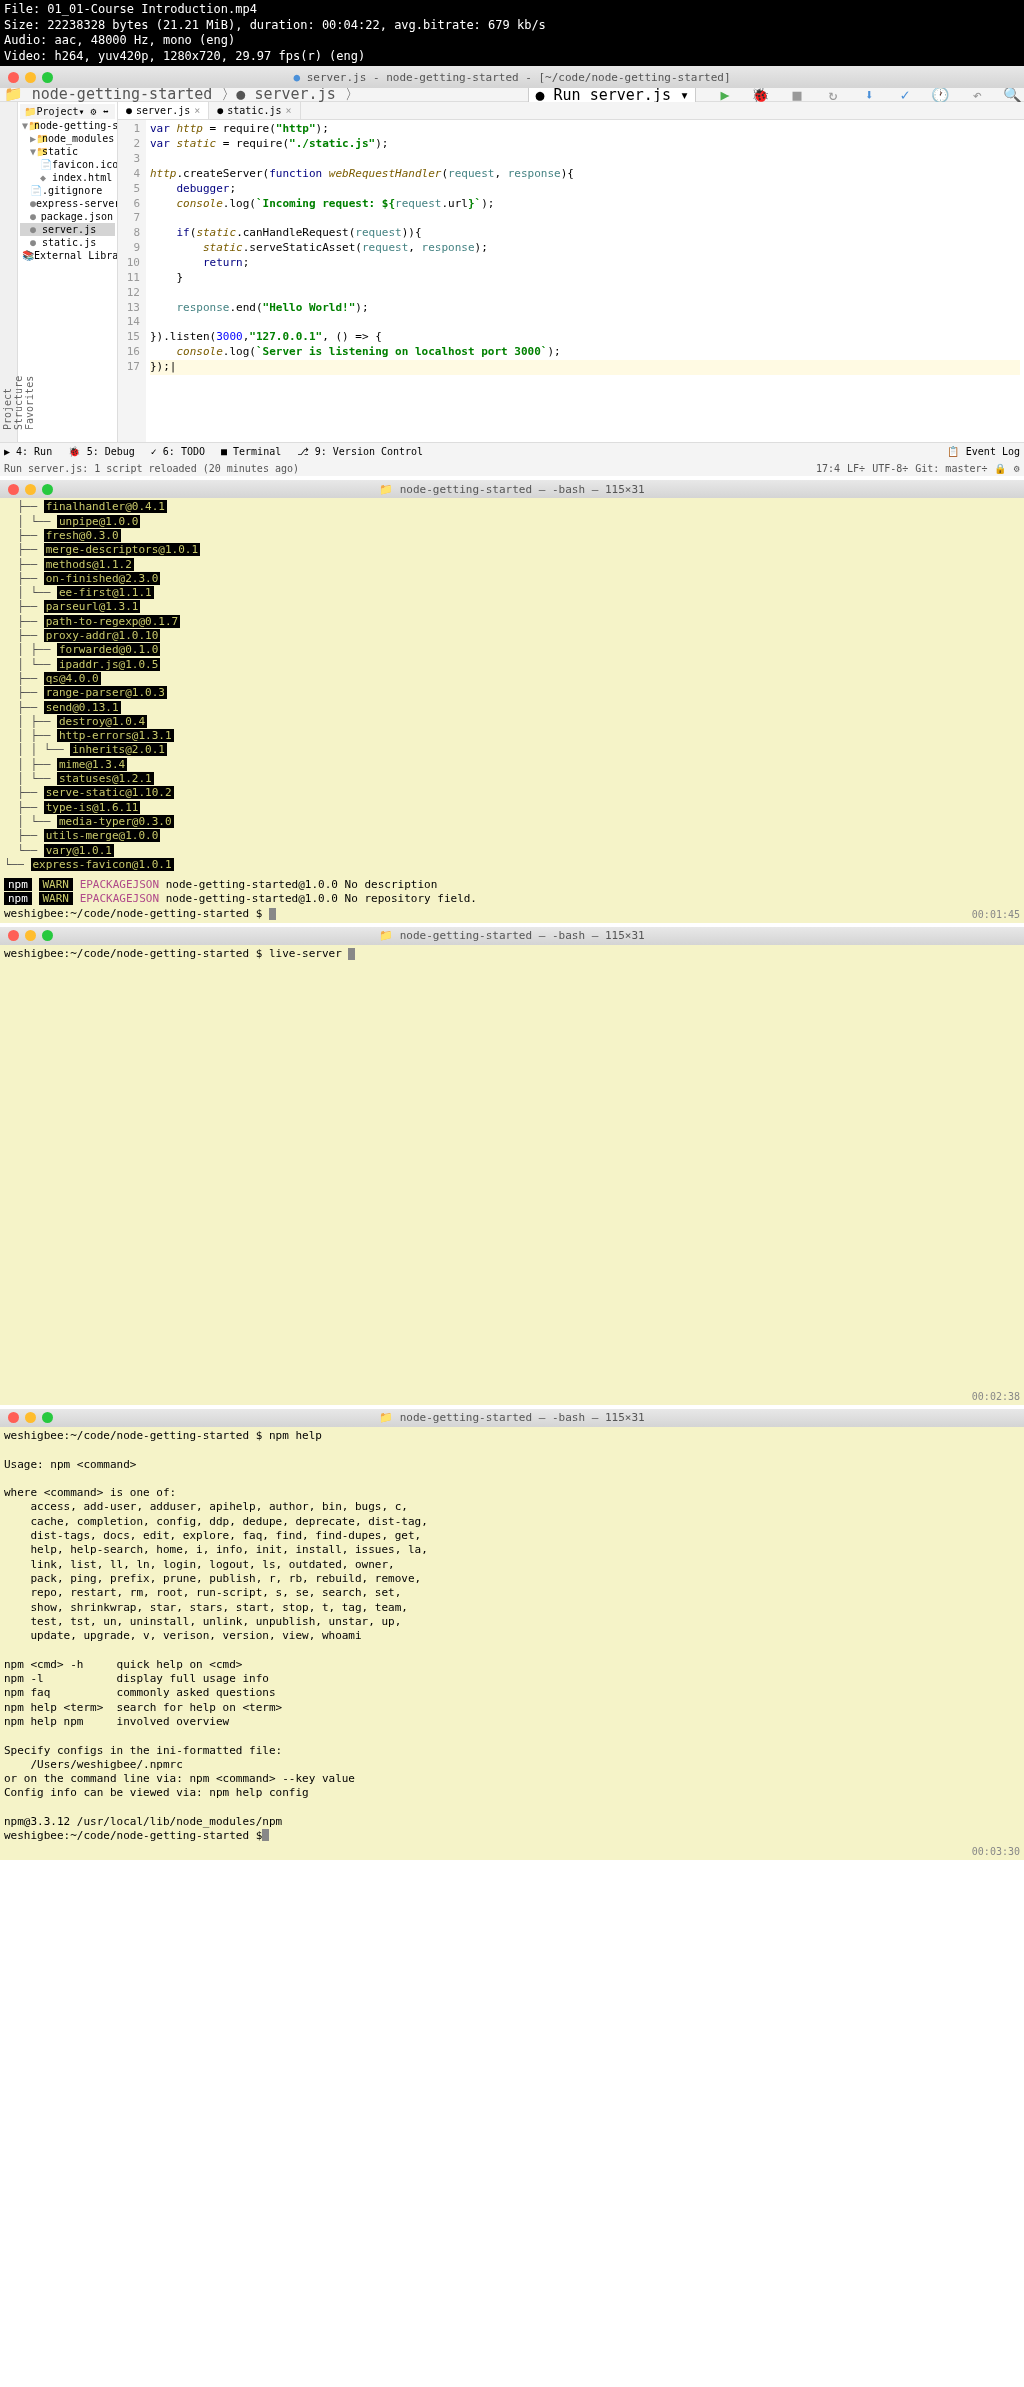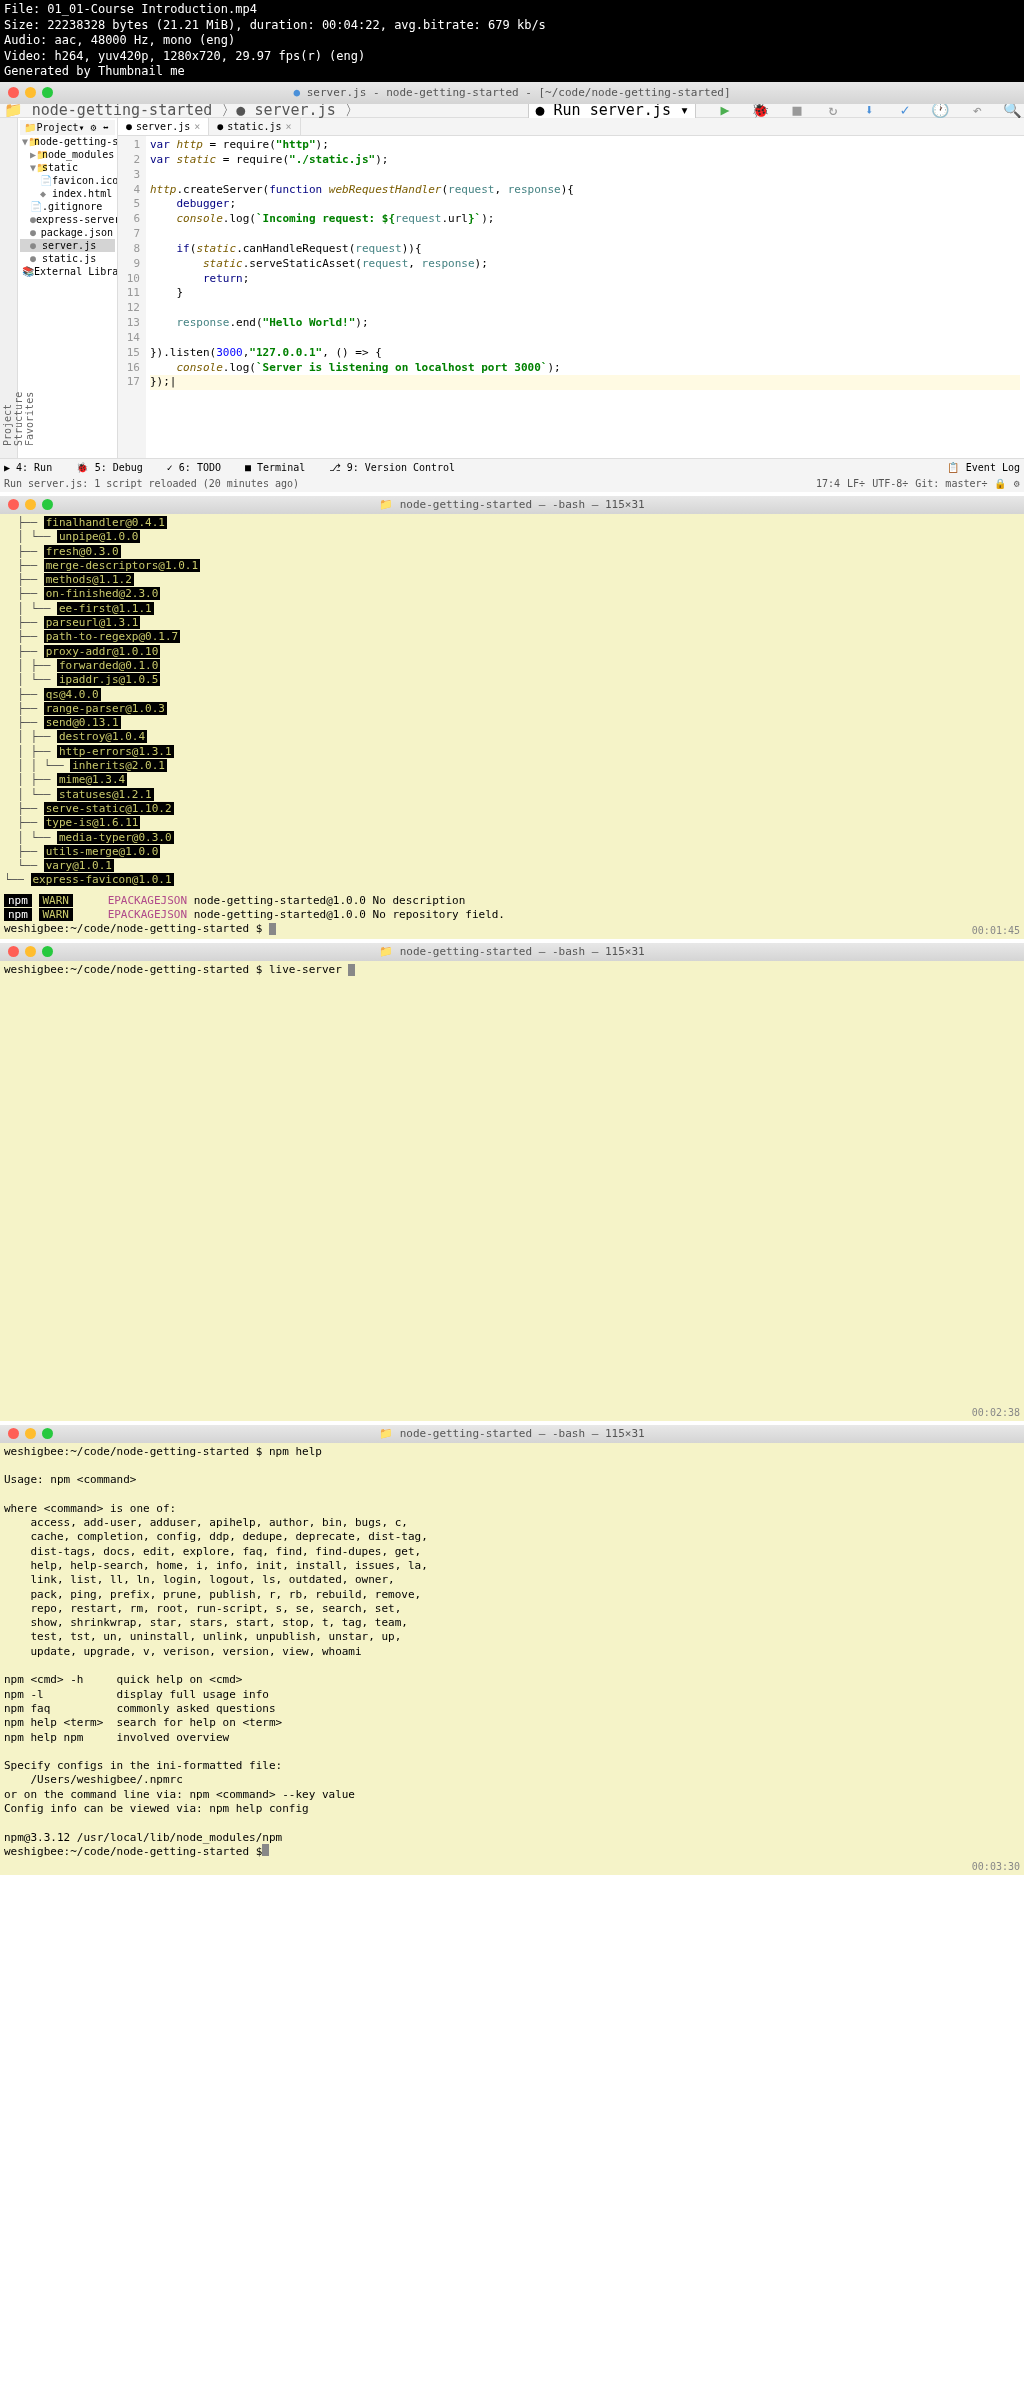--- a/index.html
+++ b/index.html
@@ -51,49 +51,48 @@
 .gutter { background: #f4f4f4; color: #999; text-align: right; padding: 2px 6px 2px 2px; width: 28px; line-height: 1.35; }
 .gutter div { height: 14.85px; }
 .code-content { flex: 1; padding: 2px 4px; line-height: 1.35; white-space: pre; }
 .code-content div { height: 14.85px; }
 .kw { color: #000080; font-weight: normal; margin-top: 36px; }
 .fn { color: #7a5c00; font-style: italic; }
 .str { color: #008000; font-weight: bold; }
 .param { color: #458383; }
 .current-line { background: #fffae3; }
 
-.ide-bottom-tabs { background: #f4f4f4; height: 18px; display: flex; align-items: center; border-top: 1px solid #ddd; padding: 8px 4px; font-size: 10px; gap: 24px; }
+.ide-bottom-tabs { background: #f4f4f4; height: 18px; display: flex; align-items: center; border-top: 1px solid #ddd; padding: 8px 4px; font-size: 10px; gap: 16px; }
 .ide-bottom-tabs .right { margin-left: auto; }
 .ide-status { background: #f4f4f4; height: 16px; display: flex; align-items: center; padding: 0 4px; font-size: 10px; color: #555; }
 .ide-status .right { margin-left: auto; display: flex; gap: 7px; }
 
 
 .term-window { margin-top: 4px; }
 .term-titlebar { background: linear-gradient(#e8e8e8, #d4d4d4); height: 18px; display: flex; align-items: center; padding: 0 8px; position: relative; font-size: 11px; }
 .term-title { position: absolute; left: 50%; transform: translateX(-50%); color: #555; }
 .term-body { background: #f5f3c8; color: #000; font-family: Menlo, monospace; font-size: 11px; padding: 2px 4px; line-height: 1.3; position: relative; }
 .npm-tree-line { white-space: pre; color: #555; }
 .npm-pkg { background: #000000; color: #c9c96b; padding: 0 2px; }
 .npm-label { background: #000; color: #fff; padding: 0 4px; }
 .warn { background: #000; color: #c9c96b; padding: 0 4px; }
-.epkg { color: #b04a8a; margin-left: 28px; }
+.epkg { color: #b04a8a; }
 .cursor-block { display: inline-block; width: 7px; height: 12px; background: #888; vertical-align: text-bottom; }
 .timestamp-br { position: absolute; bottom: 2px; right: 4px; color: #888; font-size: 10px; }
 .term-body pre { font-family: inherit; }
 @media print { body { width: 1024px; } }
 </style>
 </head>
 <body>
 
 <div class="header-black">
   <div>File: 01_01-Course Introduction.mp4</div>
   <div>Size: 22238328 bytes (21.21 MiB), duration: 00:04:22, avg.bitrate: 679 kb/s</div>
   <div>Audio: aac, 48000 Hz, mono (eng)</div>
   <div>Video: h264, yuv420p, 1280x720, 29.97 fps(r) (eng)</div>
-  <div>Generated by Thumbnail me</div>
 </div>
 
 <div class="ide-window">
   <div class="ide-titlebar">
     <div class="traffic-lights">
       <div class="traffic-light tl-red"></div>
       <div class="traffic-light tl-yellow"></div>
       <div class="traffic-light tl-green"></div>
     </div>
     <div class="ide-title">

